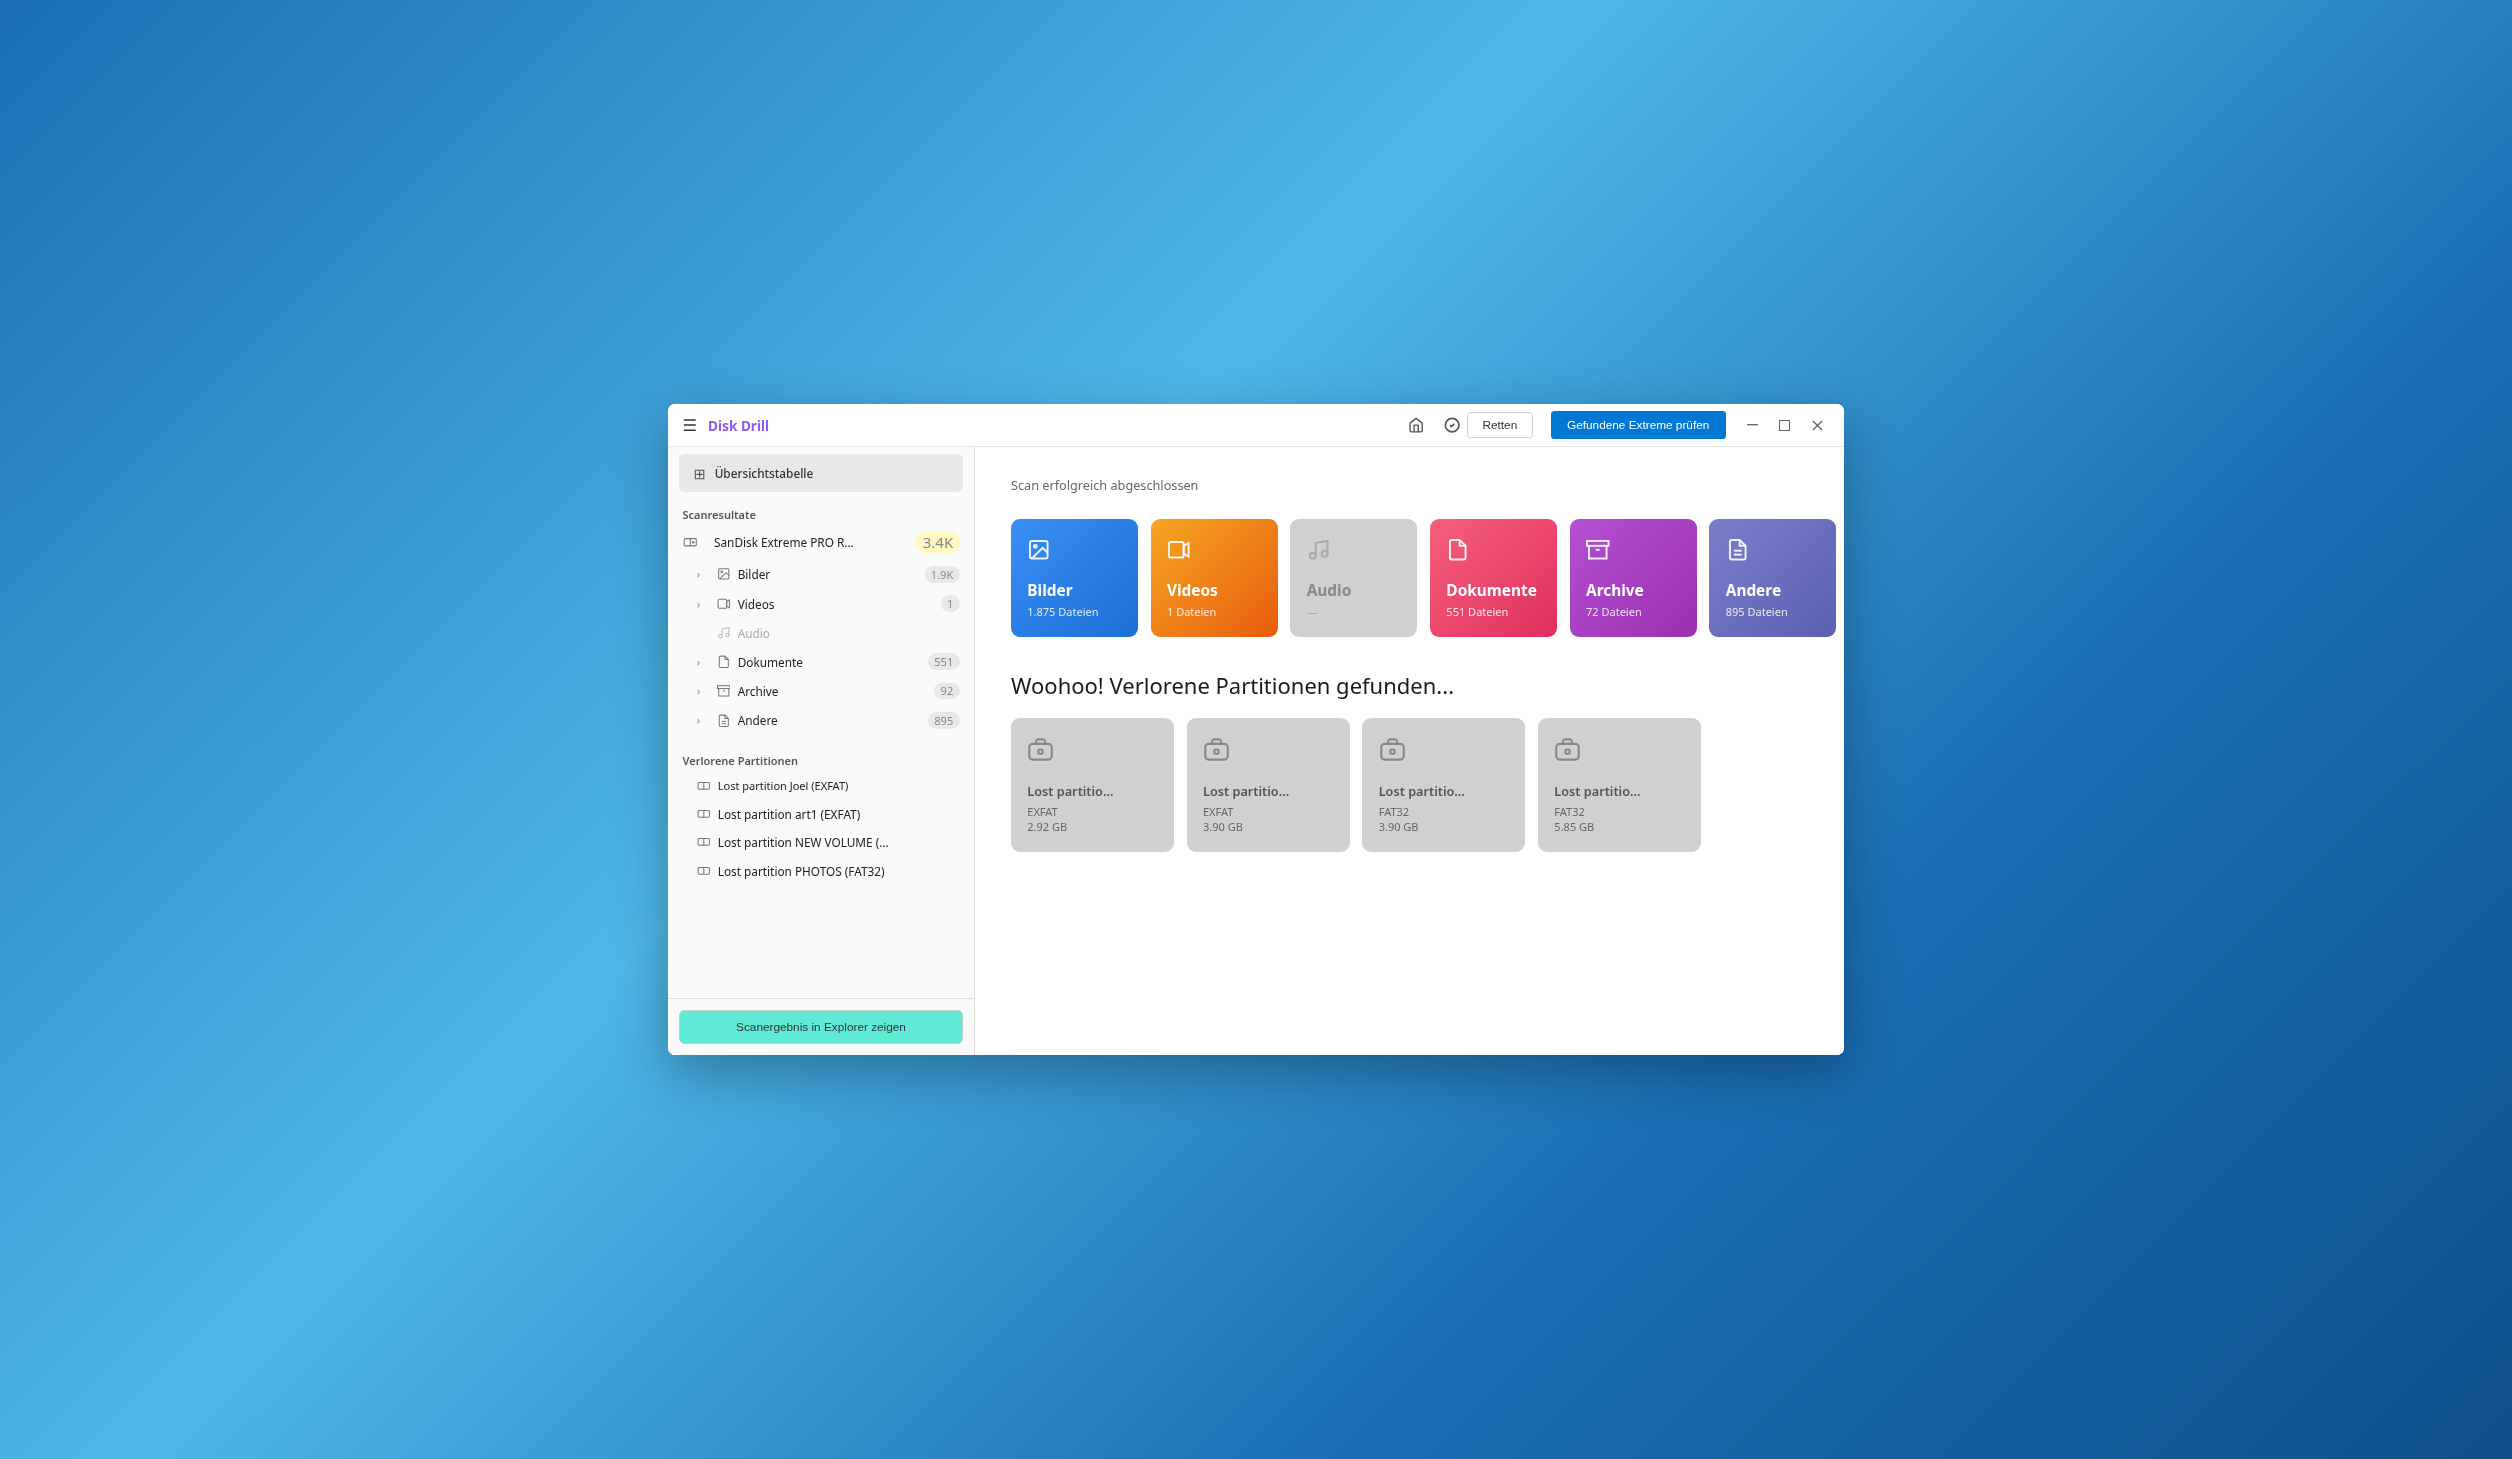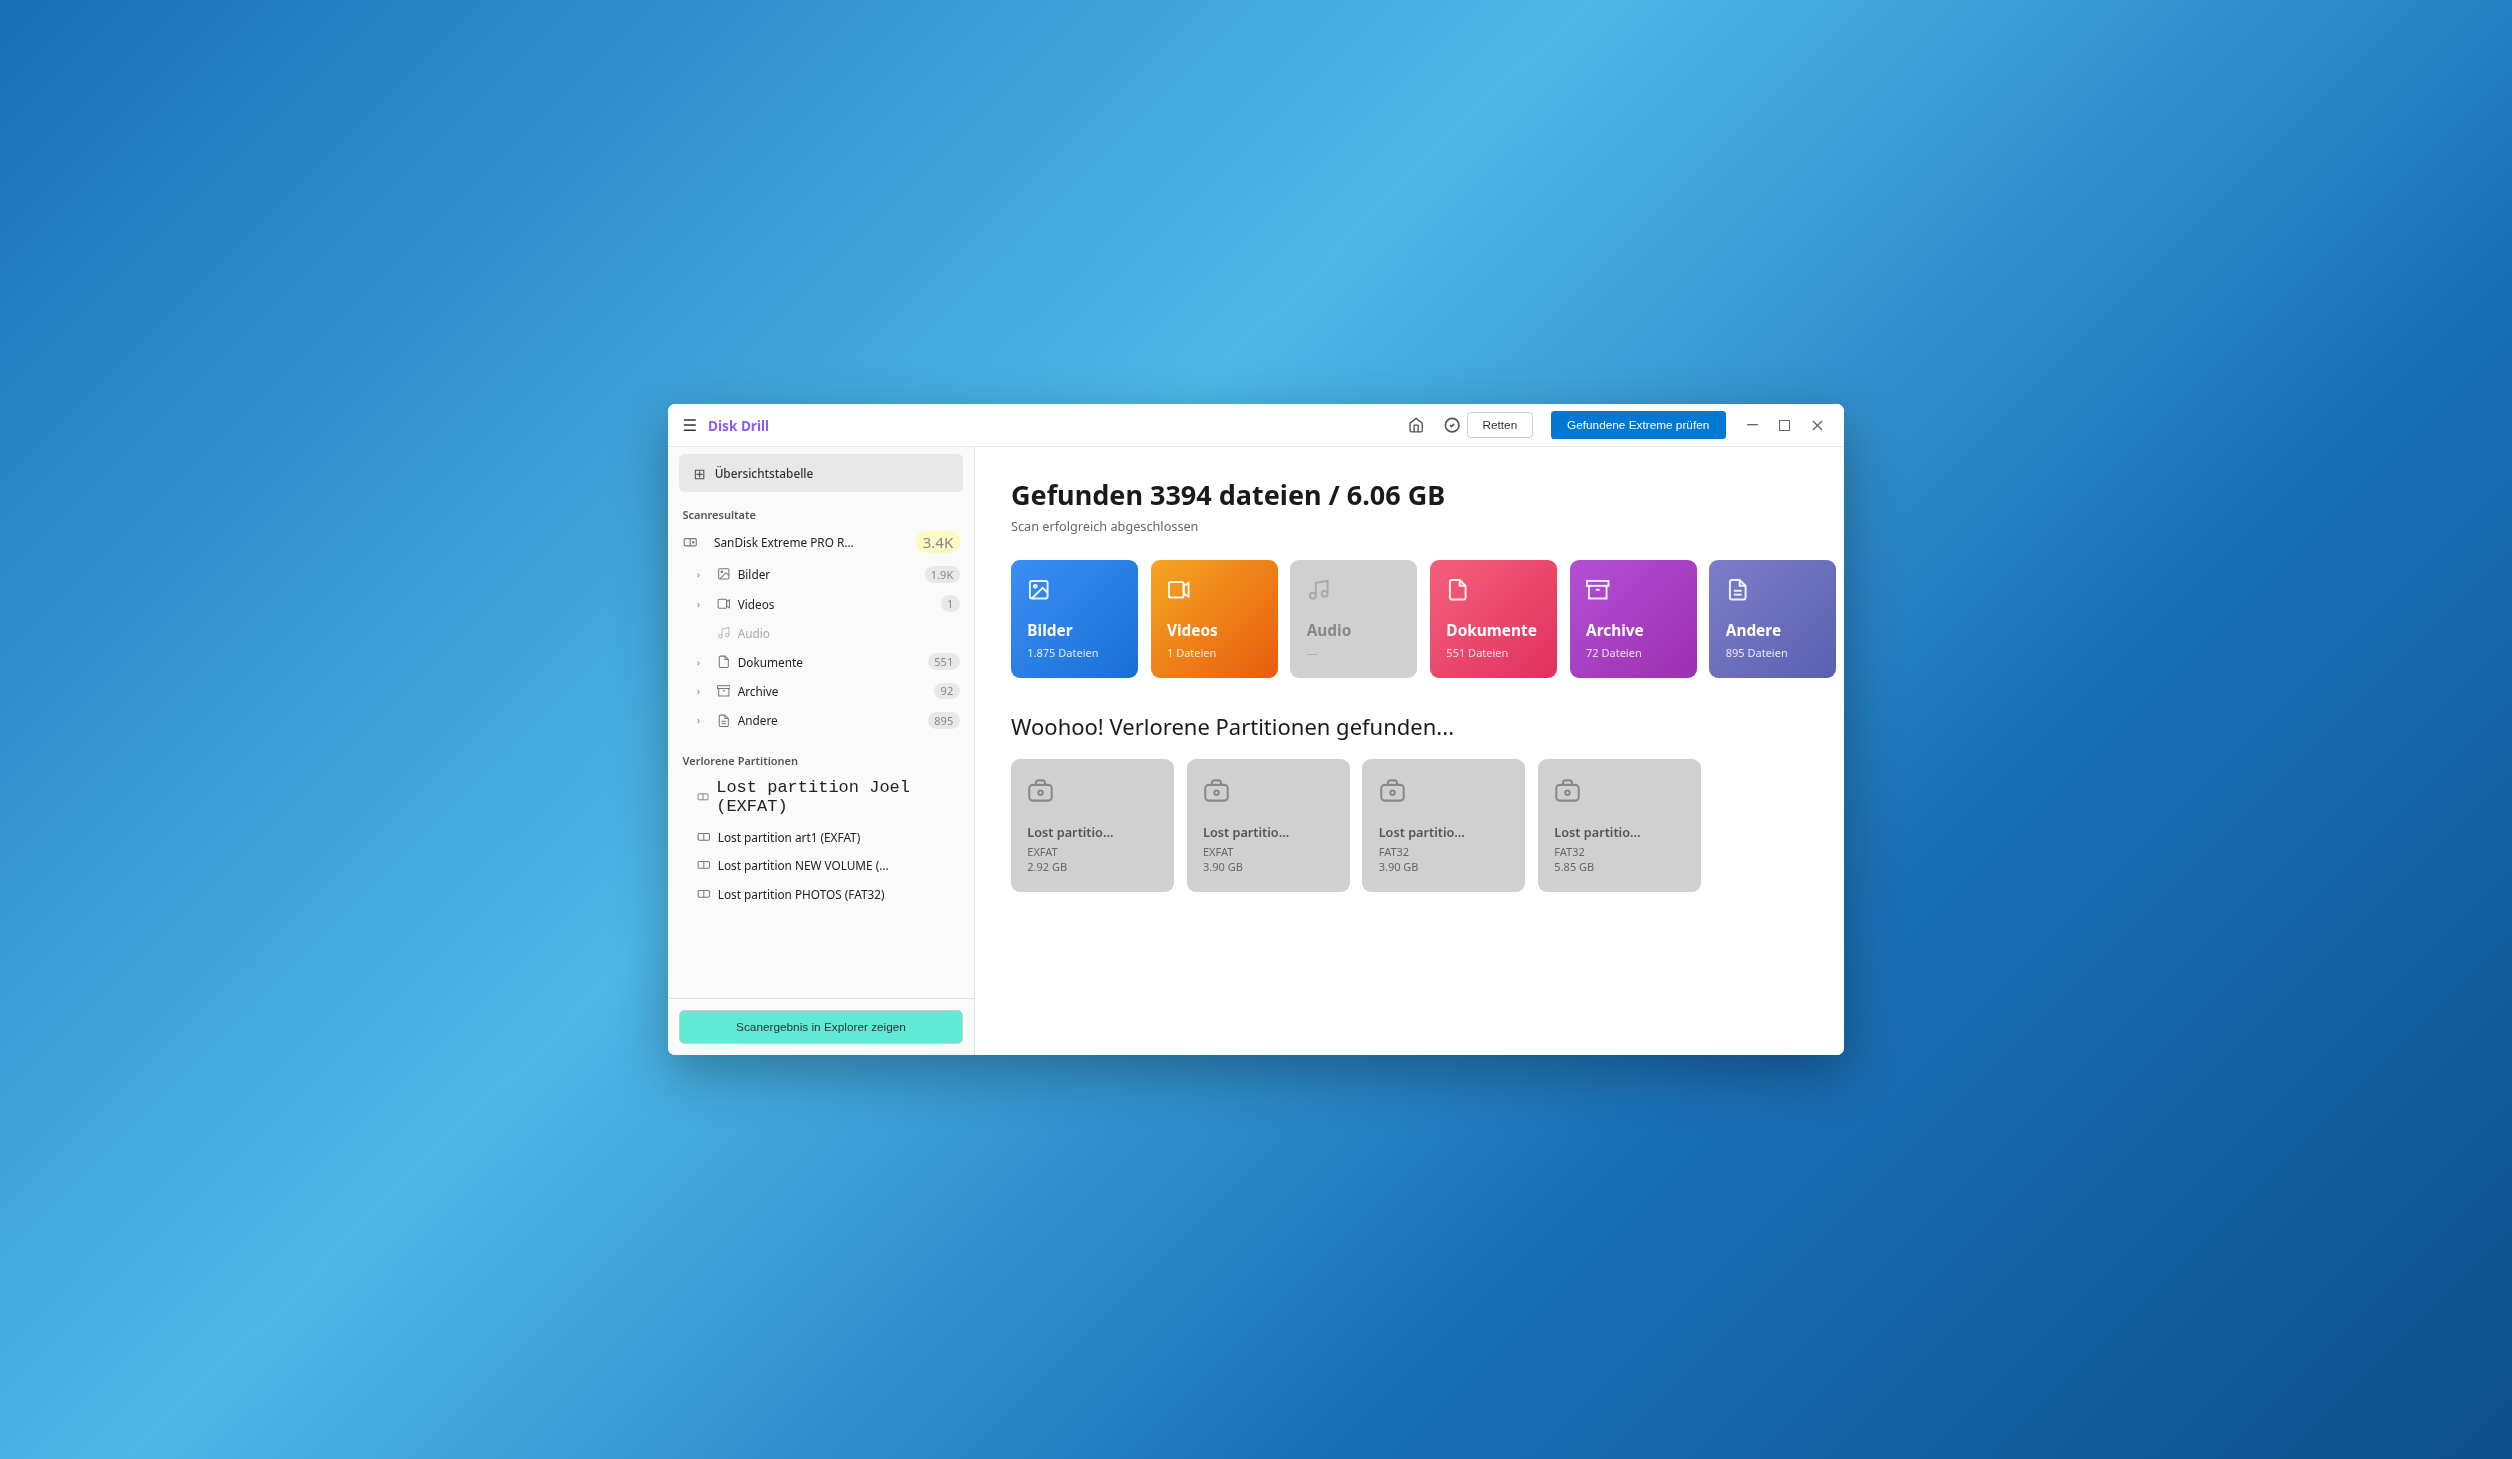--- a/index.html
+++ b/index.html
@@ -420,21 +420,21 @@
         <span class="item-count">895</span>
       </div>
 
       <div class="sidebar-section-label" style="margin-top:11px;">Verlorene Partitionen</div>
 
       <div class="lost-partition-item">
         <svg width="13.6" height="13.6" viewBox="0 0 24 24" fill="none" stroke="#777" stroke-width="1.8">
             <rect x="2" y="6" width="20" height="12" rx="2"></rect>
             <line x1="12" y1="6" x2="12" y2="18"></line>
           </svg>
-        <span style="font-size:17px;color:#222;font-family:Liberation Mono, monospace;">Lost partition Joel (EXFAT)</span>
+        <span style="font-size:11px;color:#222;">Lost partition Joel (EXFAT)</span>
       </div>
       <div class="lost-partition-item">
         <svg width="13.6" height="13.6" viewBox="0 0 24 24" fill="none" stroke="#777" stroke-width="1.8">
             <rect x="2" y="6" width="20" height="12" rx="2"></rect>
             <line x1="12" y1="6" x2="12" y2="18"></line>
           </svg>
         <span style="font-size:11.8px;color:#222;">Lost partition art1 (EXFAT)</span>
       </div>
       <div class="lost-partition-item">
         <svg width="13.6" height="13.6" viewBox="0 0 24 24" fill="none" stroke="#777" stroke-width="1.8">
@@ -451,21 +451,20 @@
         <span style="font-size:11.8px;color:#222;">Lost partition PHOTOS (FAT32)</span>
       </div>
 
       <div class="sidebar-bottom">
         <button class="btn-scanner">Scanergebnis in Explorer zeigen</button>
       </div>
     </div>
 
     <div class="content">
       <div class="content-header">
-        <h1>Gefunden 3394 dateien / 6.06 GB</h1>
         <p class="subtitle">Scan erfolgreich abgeschlossen</p>
       </div>
 
       <div class="category-cards">
 
         <div class="category-card card-bilder">
           <div class="card-icon">
             <svg width="23.5" height="23.5" viewBox="0 0 24 24" fill="none" stroke="rgba(255,255,255,0.9)" stroke-width="2">
                 <rect x="3" y="3" width="18" height="18" rx="2"></rect>
                 <circle cx="8.5" cy="8.5" r="1.5"></circle>

